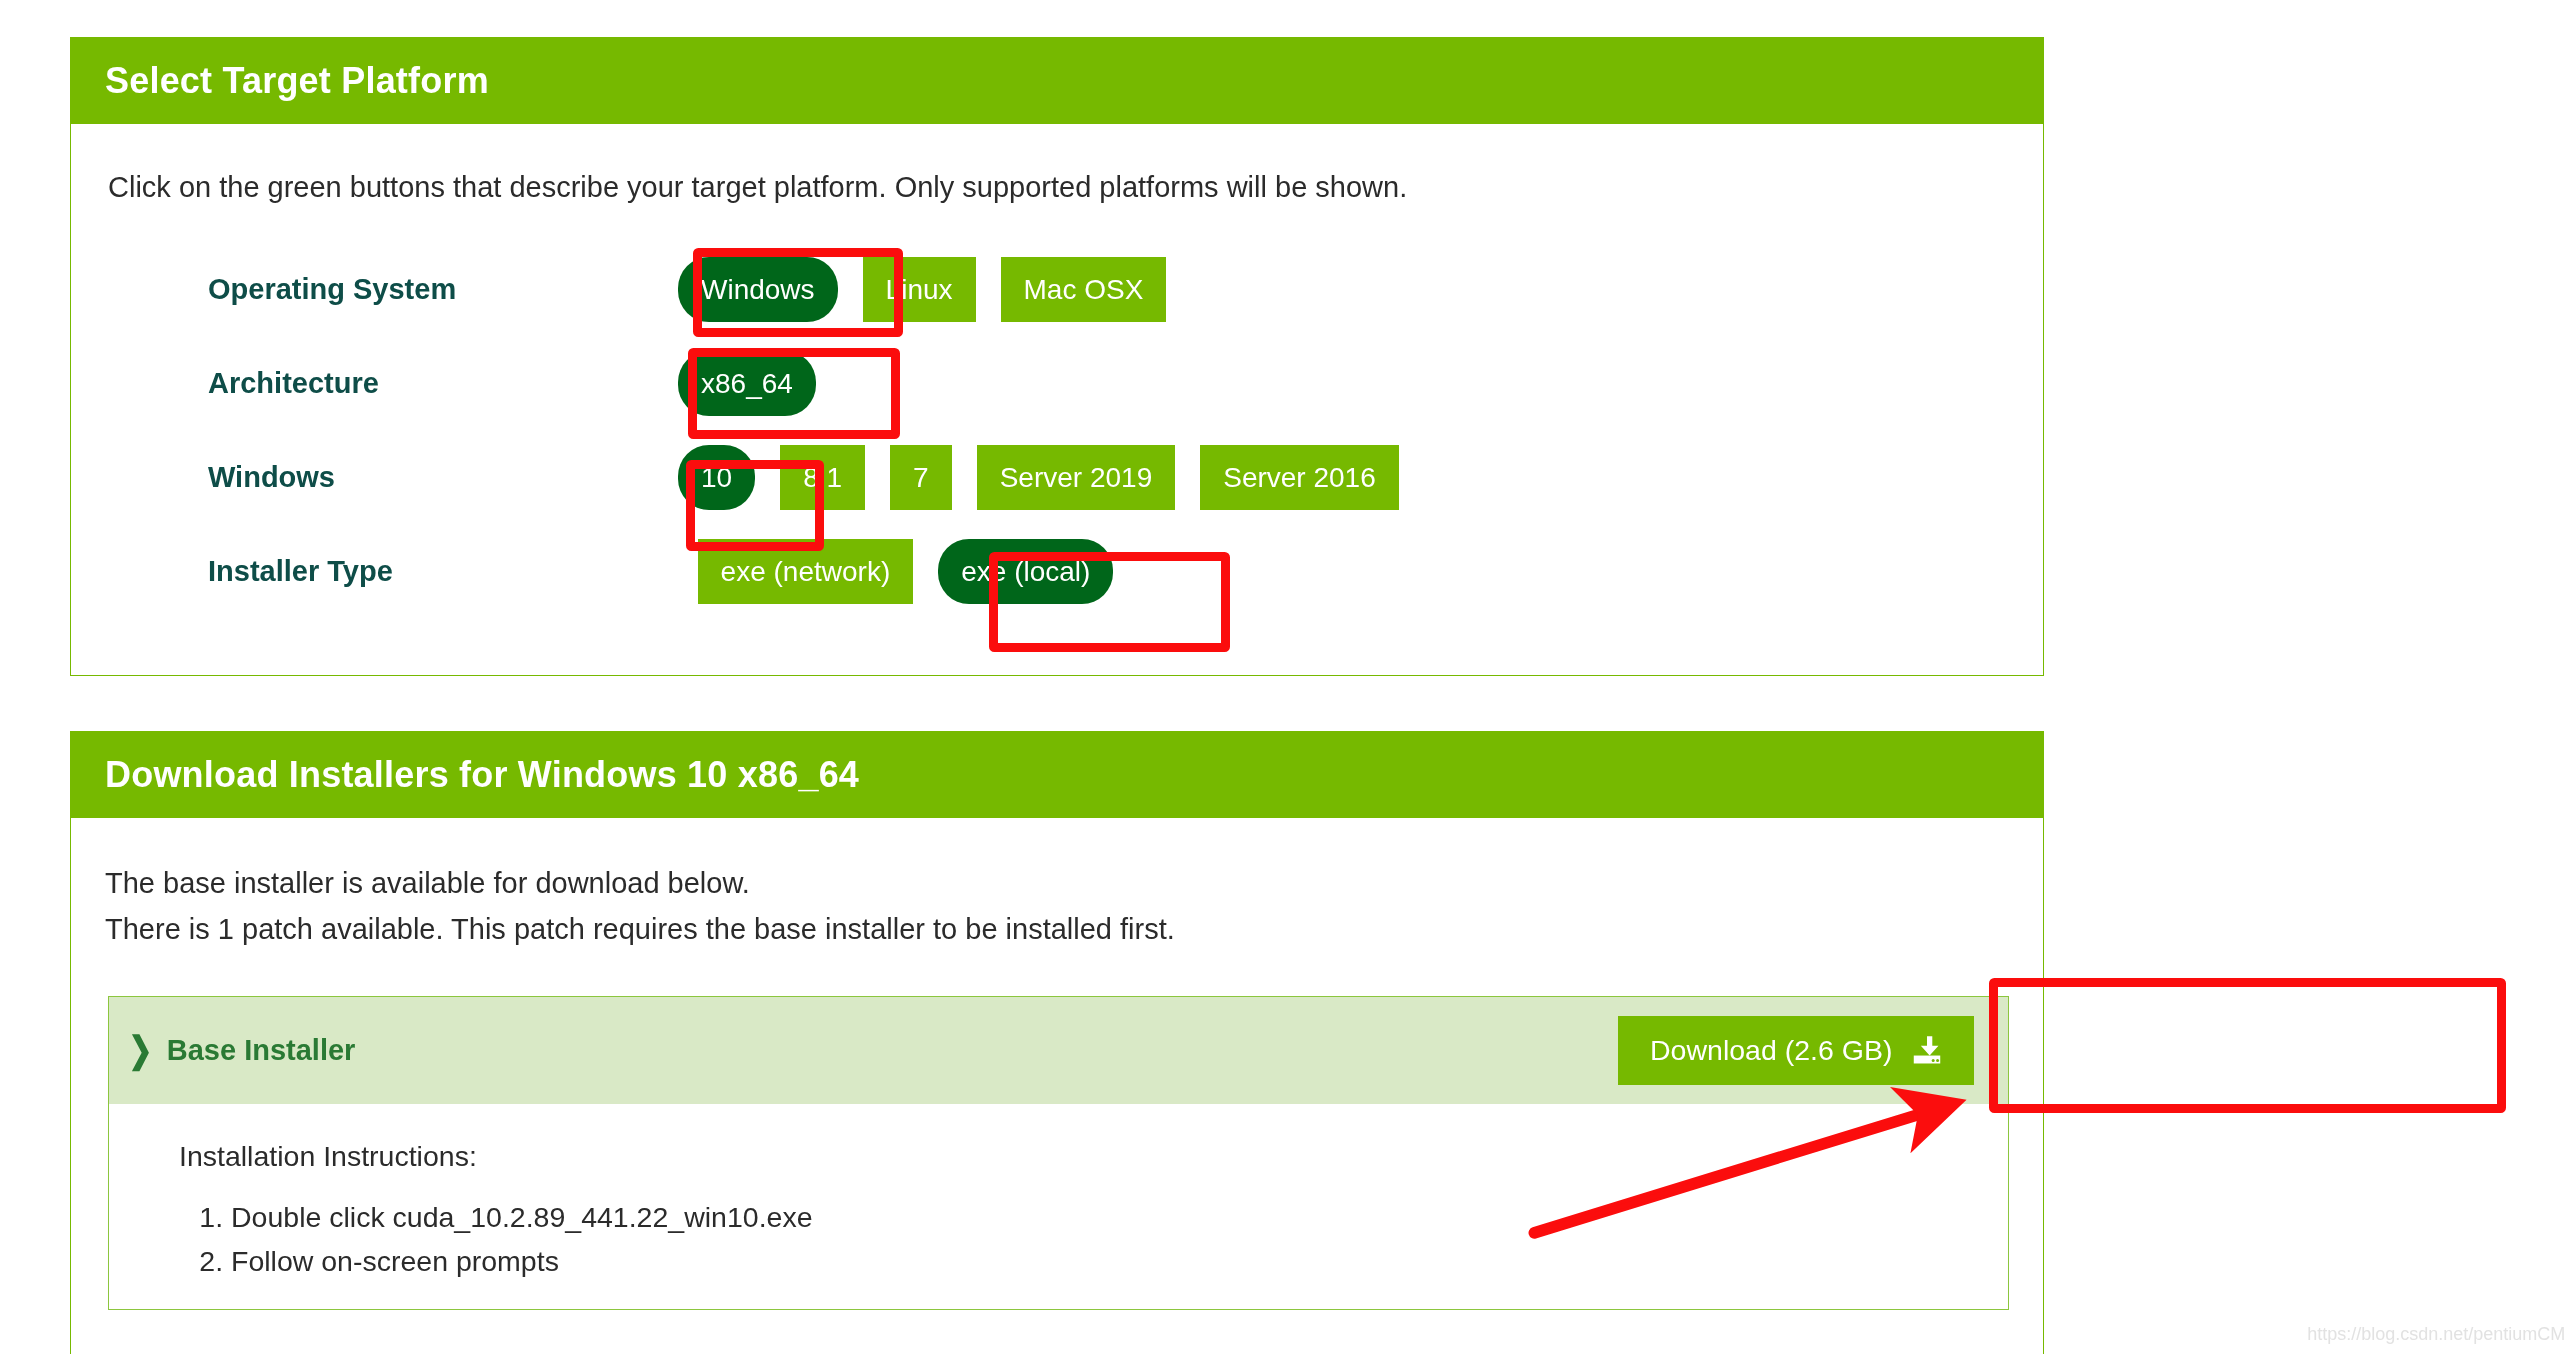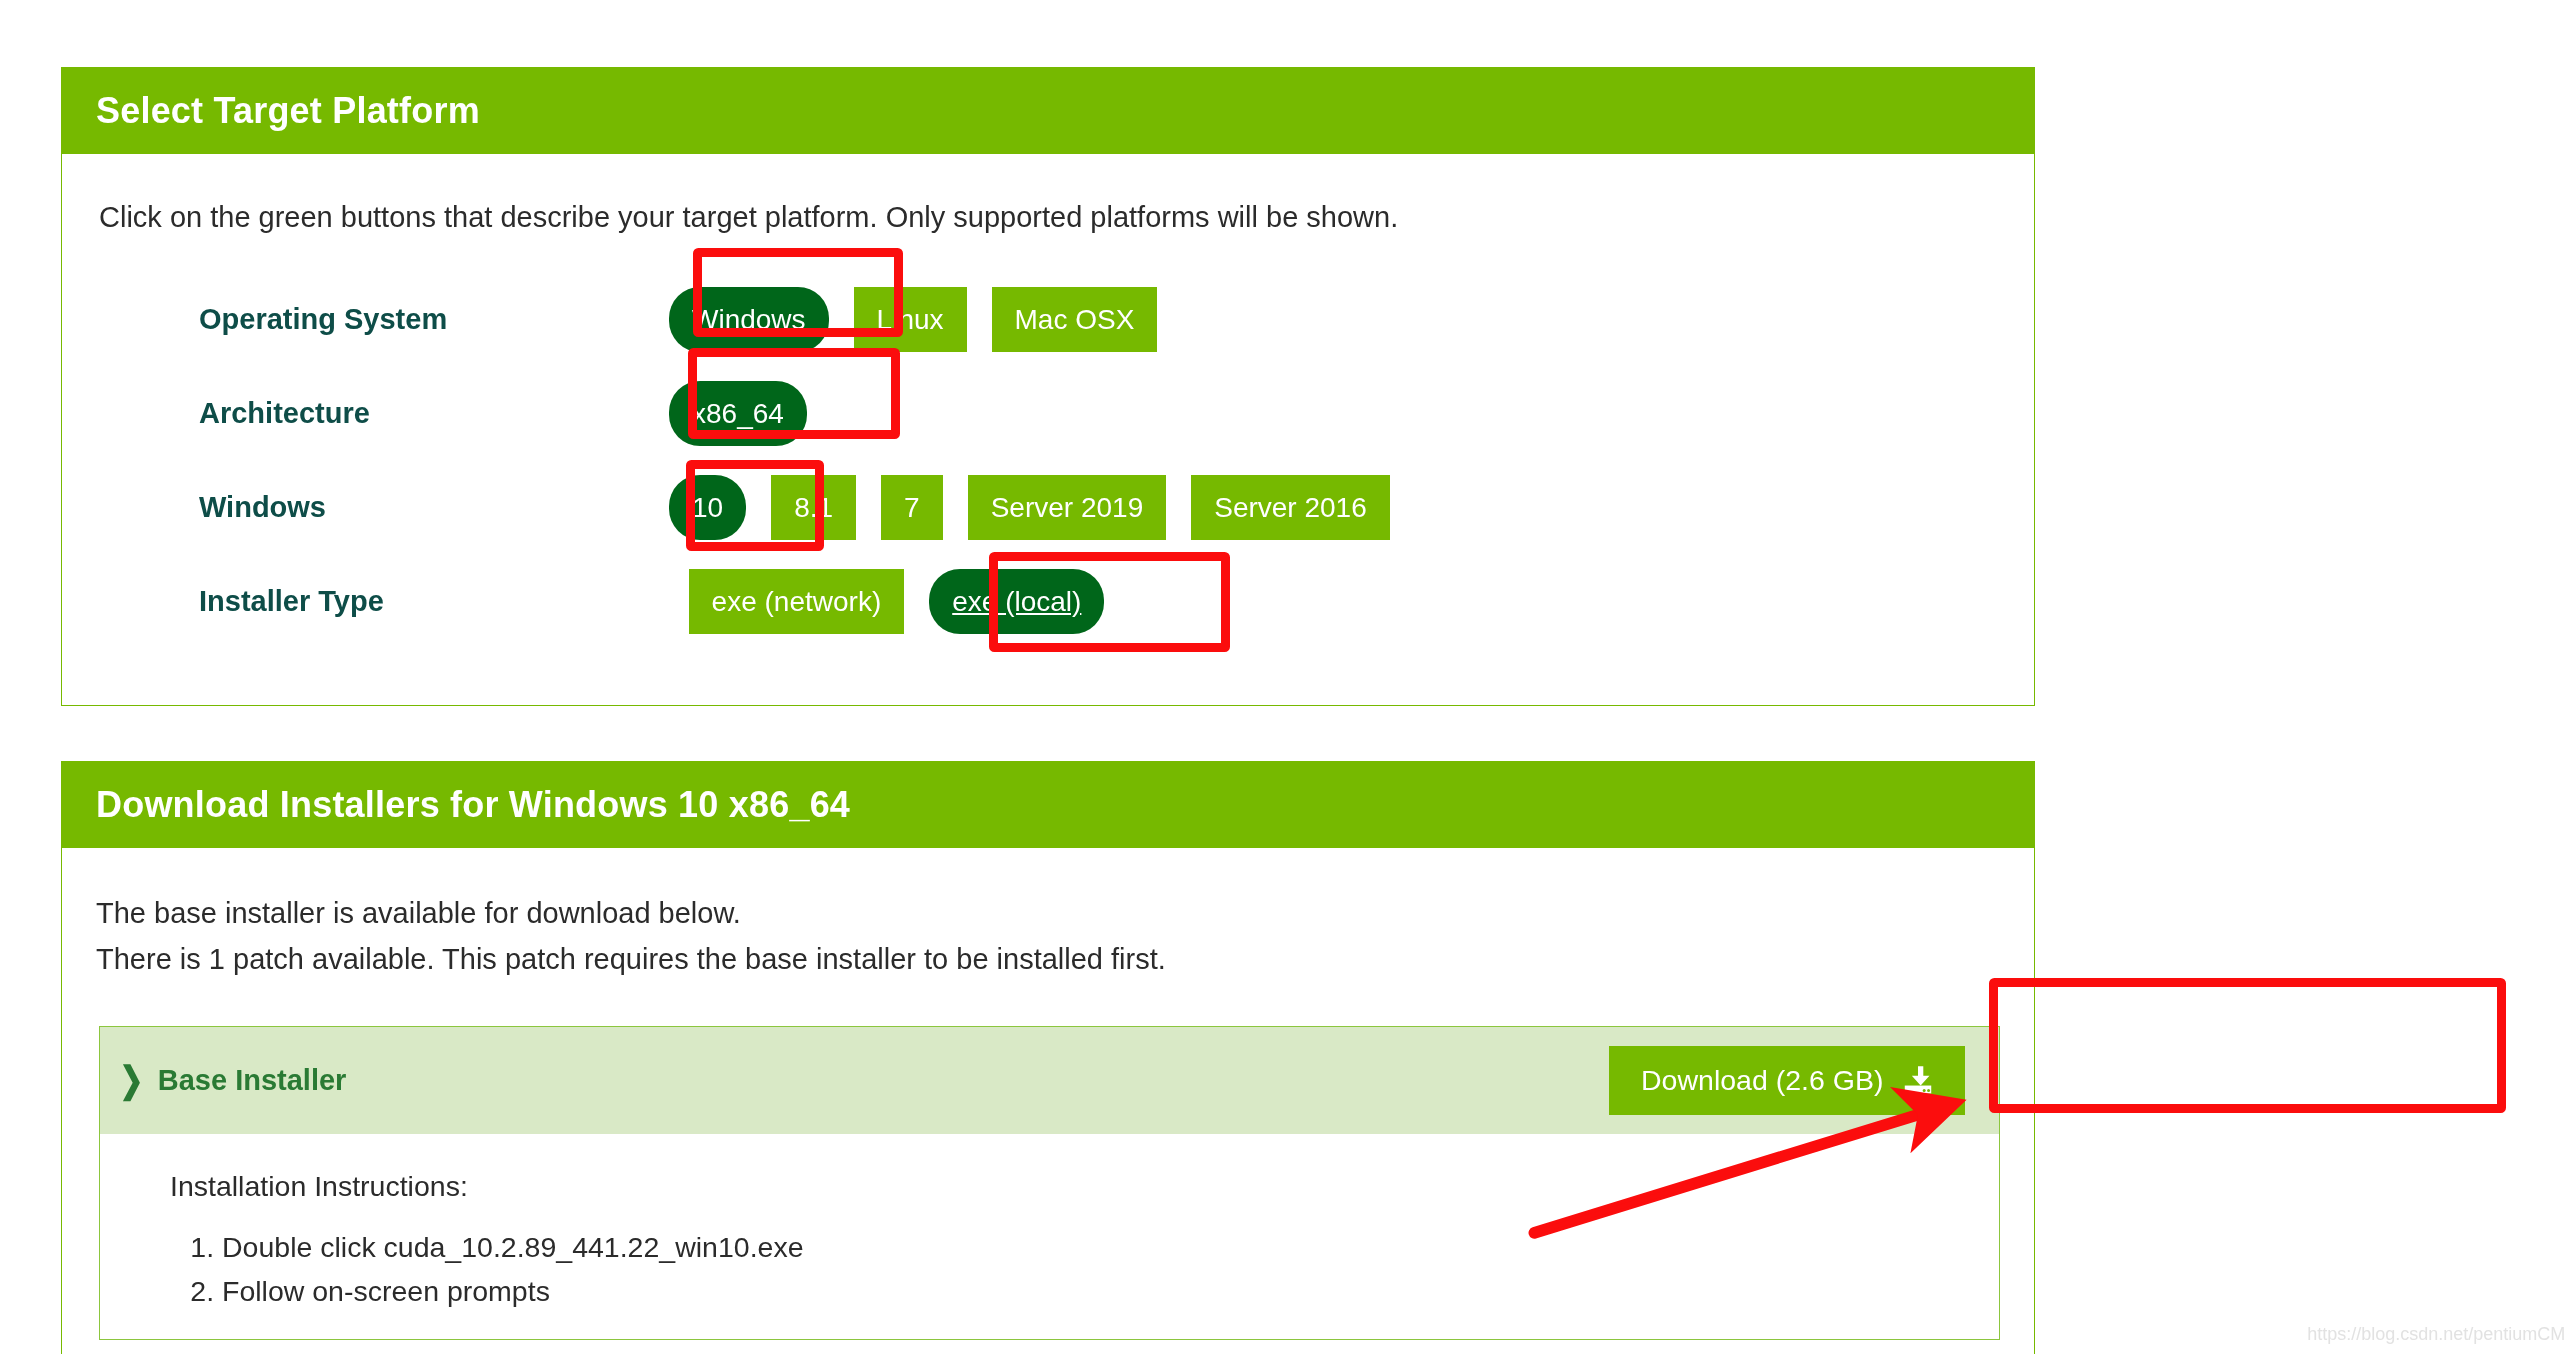--- a/index.html
+++ b/index.html
@@ -12,27 +12,26 @@
     height: 1354px;
     position: relative;
     overflow: hidden;
     font-family: "Liberation Sans", sans-serif;
     -webkit-font-smoothing: antialiased;
   }
 
   
   .panel {
     position: absolute;
-    left: 61px;
+    left: 70px;
     width: 1974px;
     box-sizing: border-box;
     background: #ffffff;
     border: 1.8px solid #76b900;
     border-top: none;
-    margin-top: 30px;
   }
   .panel-header {
     background: #76b900;
     color: #ffffff;
     font-size: 36px;
     font-weight: bold;
     letter-spacing: 0.2px;
     padding: 23px 0 23px 34px;
     box-sizing: border-box;
     height: 87px;
@@ -100,21 +99,21 @@
 
   
   .row-os   .opt-btn.b-windows { min-width: 132px; }
   .row-os   .opt-btn.b-linux   { min-width: 78px;  }
   .row-os   .opt-btn.b-macosx  { min-width: 116px; }
   .row-arch .opt-btn           { min-width: 107px; }
   .row-ver  .opt-btn.b-10      { min-width: 39px; }
   .row-ver  .opt-btn.b-81      { min-width: 39px; }
   .row-ver  .opt-btn.b-7       { min-width: 16px; }
   .row-inst .opt-btn.b-net     { min-width: 185px; }
-  .row-inst .opt-btn.b-loc     { min-width: 143px; text-decoration: underline; }
+  .row-inst .opt-btn.b-loc     { min-width: 143px; }
 
   
   .dl-text {
     font-size: 29px;
     color: #2b2b2b;
     padding: 43px 0 0 34px;
     line-height: 1.58;
   }
   .installer-box {
     margin: 43px 34px 0 37px;

